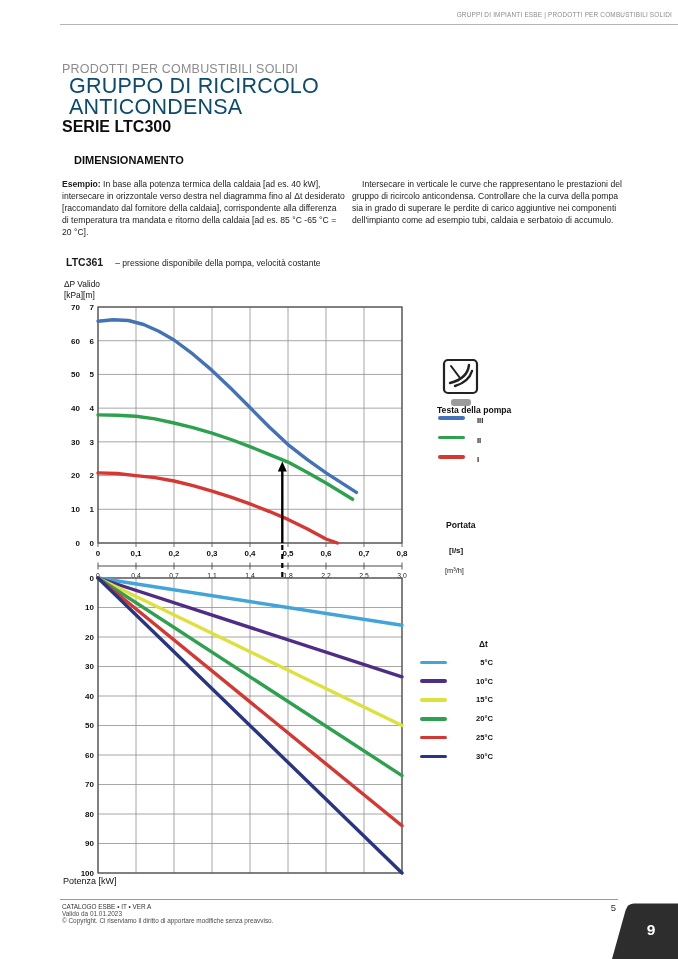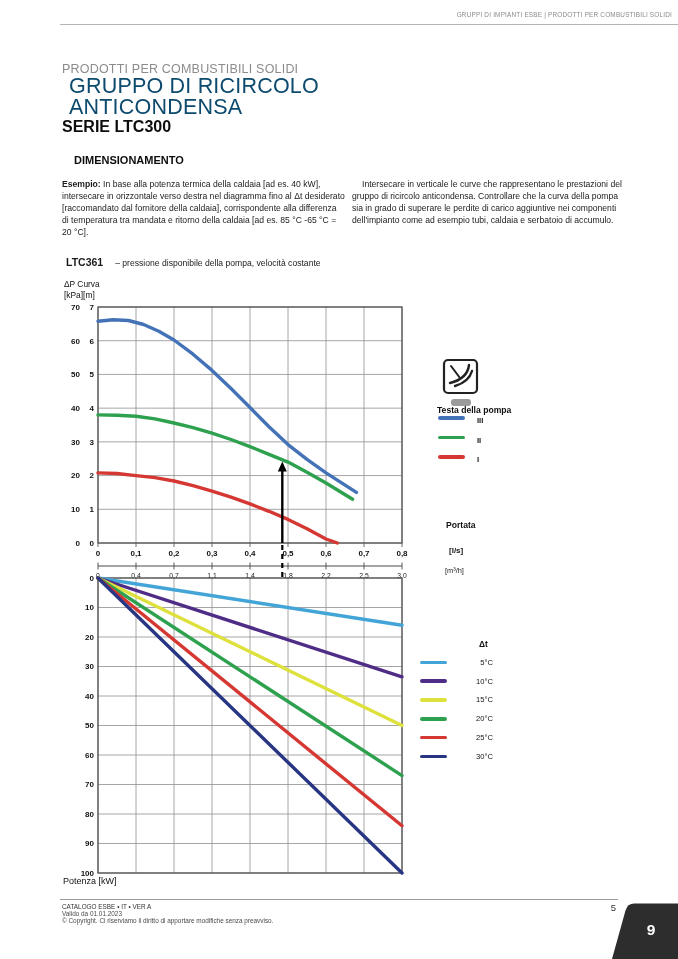--- a/index.html
+++ b/index.html
@@ -26,21 +26,21 @@
   .pump-icon{left:442px;top:358px;}
   .icon-bar{left:451px;top:399px;width:20px;height:6.5px;border-radius:3px;background:#9b9b9b;}
   .pump-leg-title{left:437px;top:405px;font-size:8.6px;font-weight:700;color:#111;}
   .pump-rows{left:438px;top:416px;}
   .pump-rows .lrow{display:flex;height:19.6px;}
   .swatch{display:inline-block;width:27px;height:3.6px;border-radius:2px;}
   .pump-rows .llabel{margin-left:12px;font-size:7.6px;font-weight:700;color:#111;}
   .dt-title{left:479px;top:639px;font-size:8.4px;font-weight:700;color:#111;}
   .dt-rows{left:420px;top:653px;}
   .dt-rows .lrow{display:flex;align-items:center;height:18.8px;}
-  .dt-rows .llabel{width:46px;text-align:right;font-size:7.6px;font-weight:400;color:#111;}
+  .dt-rows .llabel{width:46px;text-align:right;font-size:7.6px;font-weight:700;color:#111;}
   .footer-rule{left:60px;top:899px;width:558px;height:1px;background:#9a9a9a;}
   .footer{left:62px;top:903px;font-size:6.4px;line-height:1.1;color:#4a4a4a;}
   .footer .f1{color:#333;}
   .page-num{left:590px;top:902px;width:26px;text-align:right;font-size:9.5px;color:#333;}
   .tab-num{left:632px;top:915px;width:38px;height:30px;display:flex;align-items:center;justify-content:center;
            font-size:15.5px;font-weight:800;color:#fff;}
 </style>
 </head>
 <body>
 
@@ -58,21 +58,21 @@
 
   <div class="abs sec-head">DIMENSIONAMENTO</div>
   <p class="abs body-col col-left"><b>Esempio:</b><span> In base alla potenza termica della caldaia [ad es. 40 kW], intersecare in orizzontale verso destra nel diagramma fino al Δt desiderato [raccomandato dal fornitore della caldaia], corrispondente alla differenza di temperatura tra mandata e ritorno della caldaia [ad es. 85 °C -65 °C = 20 °C].</span></p>
   <p class="abs body-col col-right">Intersecare in verticale le curve che rappresentano le prestazioni del gruppo di ricircolo anticondensa. Controllare che la curva della pompa sia in grado di superare le perdite di carico aggiuntive nei componenti dell'impianto come ad esempio tubi, caldaia e serbatoio di accumulo.</p>
 
   <div class="abs fig-title">
     <b>LTC361</b><span>– pressione disponibile della pompa, velocità costante</span>
   </div>
 
   <div class="abs yaxis-title">
-    <div>ΔP Curva</div>
+    <div>ΔP Valido</div>
     <div>[kPa][m]</div>
   </div>
 
   <svg id="fig-svg" class="abs" style="left:0;top:0" width="678" height="959" viewBox="0 0 678 959">
       <line x1="98" y1="307" x2="98" y2="543" stroke="#8f8f8f" stroke-width="0.8"></line>
       <line x1="98" y1="543" x2="98" y2="547" stroke="#4a4a4a" stroke-width="0.8"></line>
       <text x="98" y="556" text-anchor="middle" font-size="8" font-weight="700" fill="#111">0</text>
       <line x1="136" y1="307" x2="136" y2="543" stroke="#8f8f8f" stroke-width="0.8"></line>
       <line x1="136" y1="543" x2="136" y2="547" stroke="#4a4a4a" stroke-width="0.8"></line>
       <text x="136" y="556" text-anchor="middle" font-size="8" font-weight="700" fill="#111">0,1</text>

